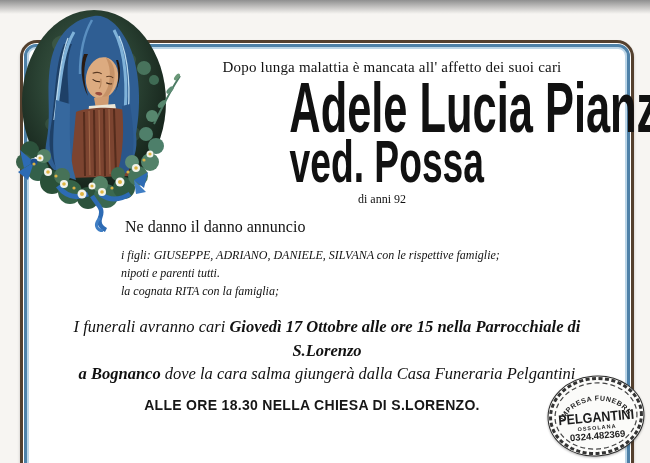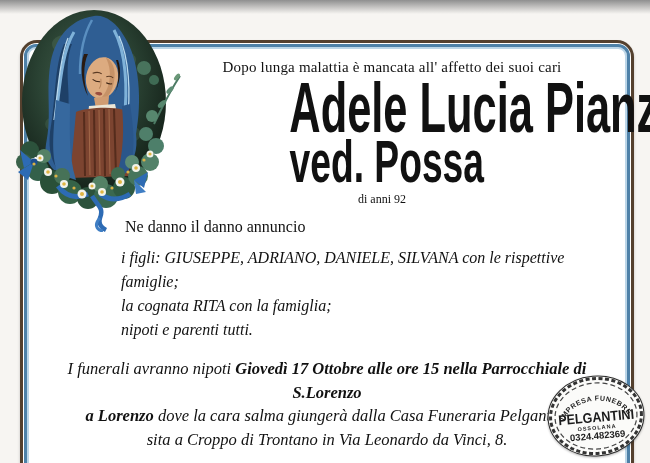--- a/index.html
+++ b/index.html
@@ -29,21 +29,21 @@
   .content{position:absolute;inset:2px;padding:4px 8px;}
   .intro{margin:6px 0 0 130px;text-align:center;font-size:15px;letter-spacing:.2px;}
   .name{margin:0 0 0 120px;text-align:center;font-size:70px;line-height:.92;
         font-family:"Liberation Sans", sans-serif;font-weight:bold;white-space:nowrap;}
   .name>span{display:inline-block;transform:scale(.62,1);transform-origin:50% 50%;}
   .widow{margin:-5px 0 0 120px;text-align:center;font-size:60px;line-height:.9;
         font-family:"Liberation Sans", sans-serif;font-weight:bold;white-space:nowrap;}
   .widow>span{display:inline-block;transform:scale(.62,1);transform-origin:50% 50%;}
   .age{margin:3px 0 0 110px;text-align:center;font-size:12px;}
   .announce{margin:11px 0 0 88px;font-size:16px;}
-  .family{margin:10px 0 0 84px;font-style:italic;font-size:16px;line-height:1.5;}
+  .family{margin:10px 0 0 84px;font-style:italic;font-size:12px;line-height:1.5;}
   .funeral{margin:15px 6px 0 6px;text-align:center;font-style:italic;font-size:16.5px;line-height:1.42;}
   .b{font-weight:bold;text-align:center;}
   .rosary{margin:12px 30px 0 0;text-align:center;
         font-family:"Liberation Sans", sans-serif;font-weight:bold;
         font-size:14px;line-height:1.05;letter-spacing:.3px;color:#161616;white-space:nowrap;}
   .madonna{position:absolute;left:4px;top:4px;width:182px;height:228px;z-index:5;}
   .stamp{position:absolute;left:545px;top:372px;width:102px;height:88px;z-index:6;
         filter:drop-shadow(0 1px 1px rgba(0,0,0,.3));}
   .stamp text{font-family:"Liberation Sans", sans-serif;fill:#1c1c1c;}
 </style>
@@ -61,28 +61,27 @@
       <div class="name"><span>Adele Lucia Pianzola</span></div>
 
       <div class="widow"><span>ved. Possa</span></div>
 
       <div class="age">di anni 92</div>
 
       <div class="announce">Ne danno il danno annuncio</div>
 
       <div class="family">
         <div>i figli: GIUSEPPE, ADRIANO, DANIELE, SILVANA con le rispettive famiglie;</div>
+        <div>nipoti e parenti tutti.</div>
         <div>la cognata RITA con la famiglia;</div>
-        <div>nipoti e parenti tutti.</div>
       </div>
 
       <div class="funeral">
-        <div><span>I funerali avranno nipoti </span><span class="b">Giovedì 17 Ottobre alle ore 15 nella Parrocchiale di S.Lorenzo</span></div>
-        <div><span class="b">a Lorenzo</span><span> dove la cara salma giungerà dalla Casa Funeraria Pelgantini</span></div>
-        <div>sita a Croppo di Trontano in Via Leonardo da Vinci, 8.</div>
+        <div><span>I funerali avranno cari </span><span class="b">Giovedì 17 Ottobre alle ore 15 nella Parrocchiale di S.Lorenzo</span></div>
+        <div><span class="b">a Bognanco</span><span> dove la cara salma giungerà dalla Casa Funeraria Pelgantini</span></div>
       </div>
 
       <div class="rosary">
         <div>ALLE ORE 18.30 NELLA CHIESA DI S.LORENZO.</div>
       </div>
 
     </div>
   </div>
 </div>
 

